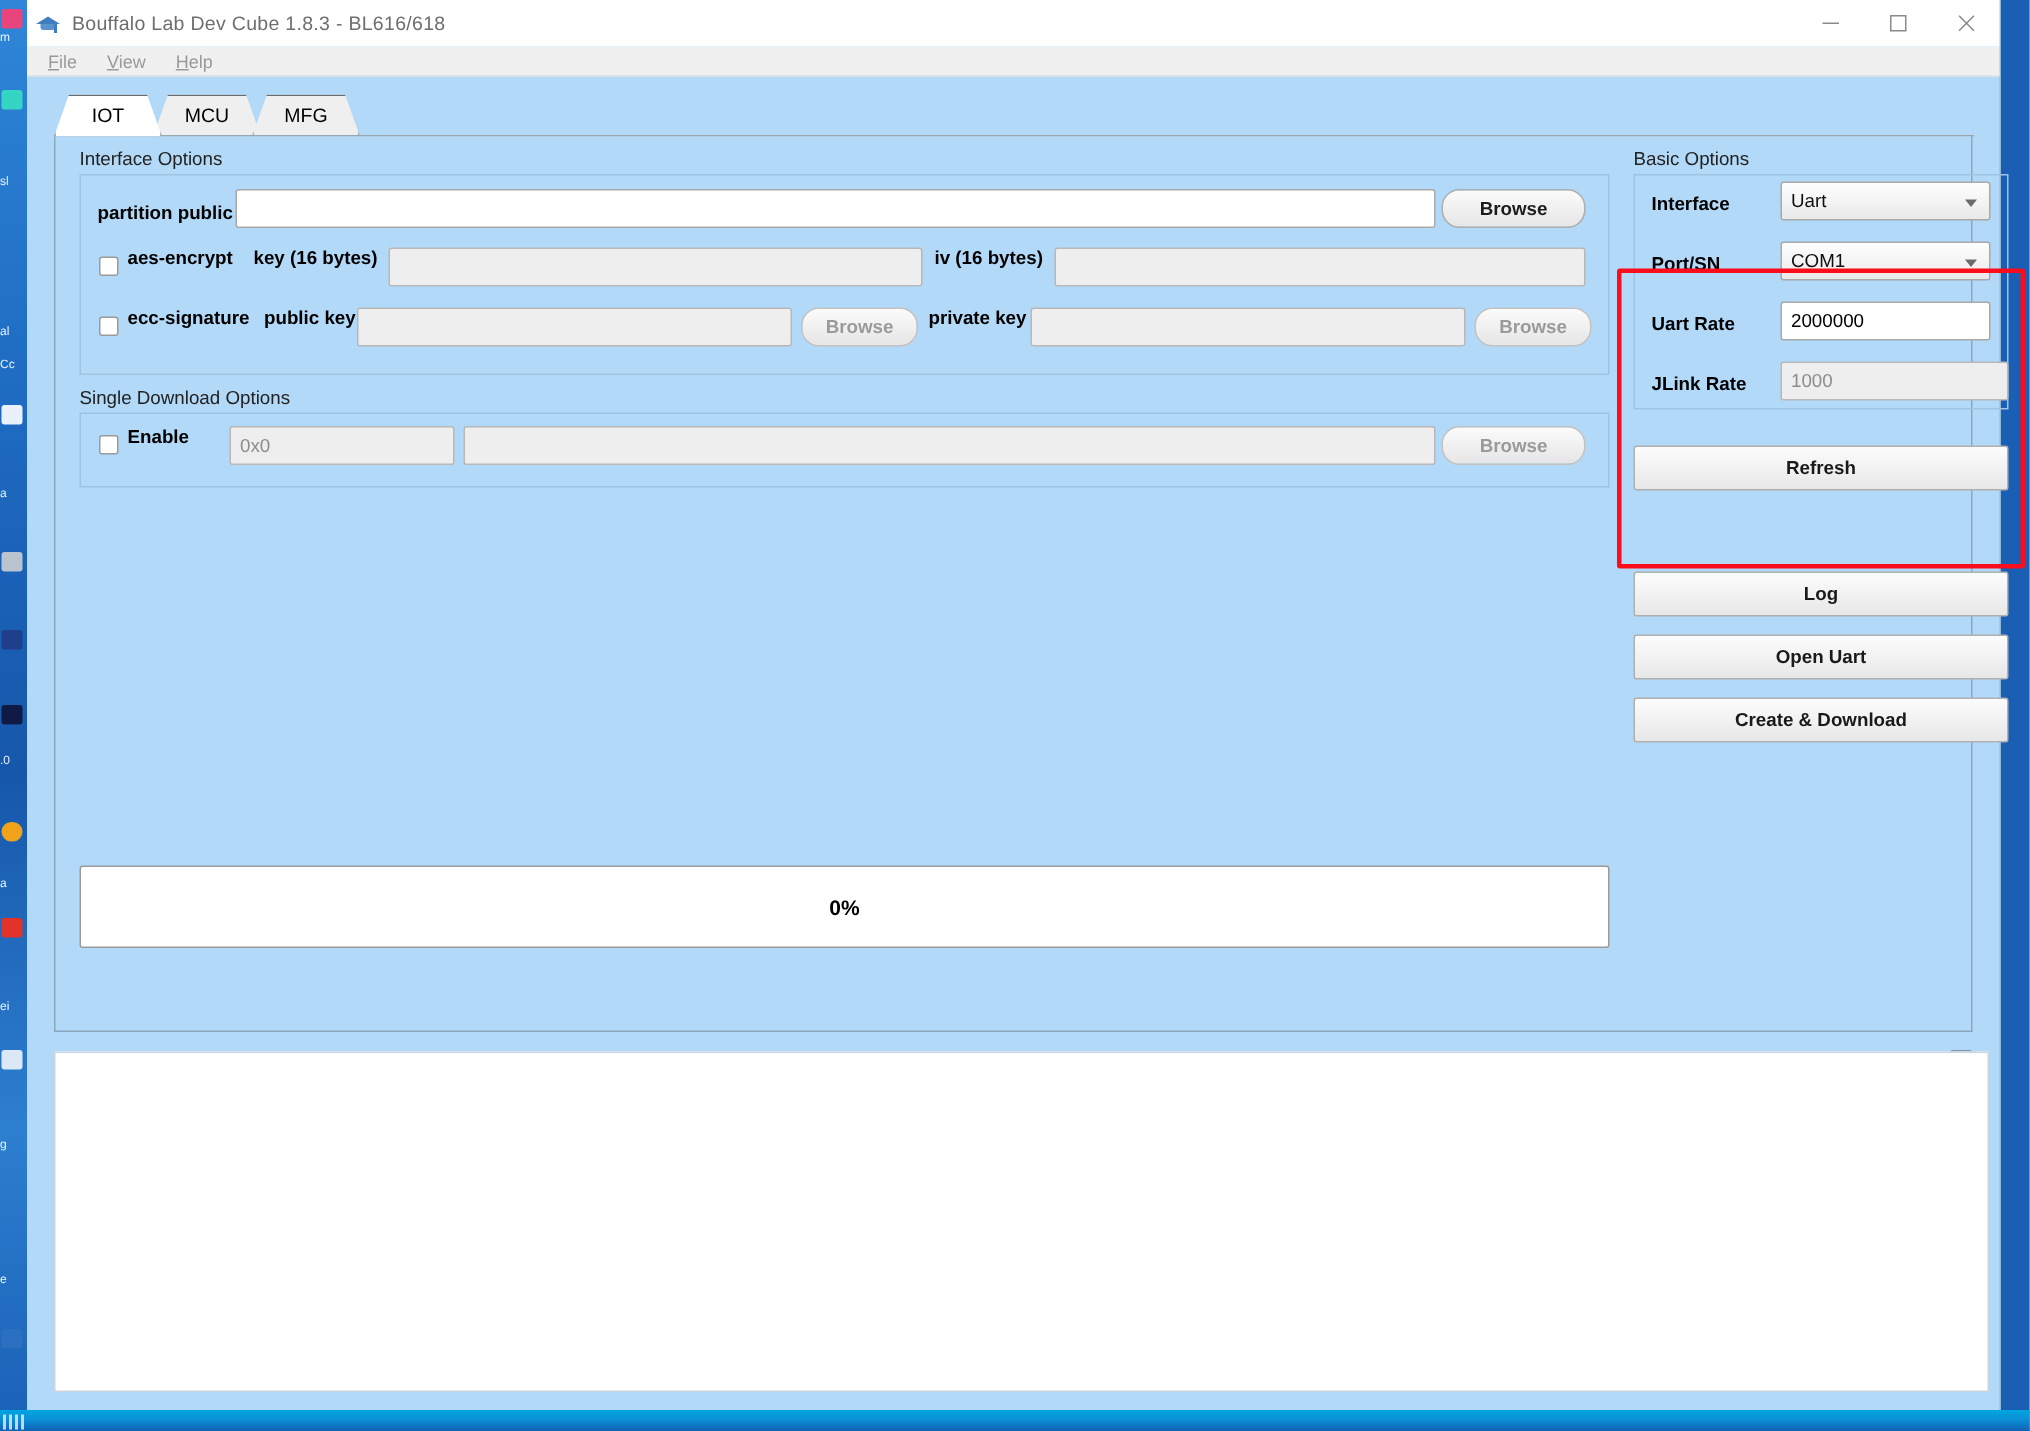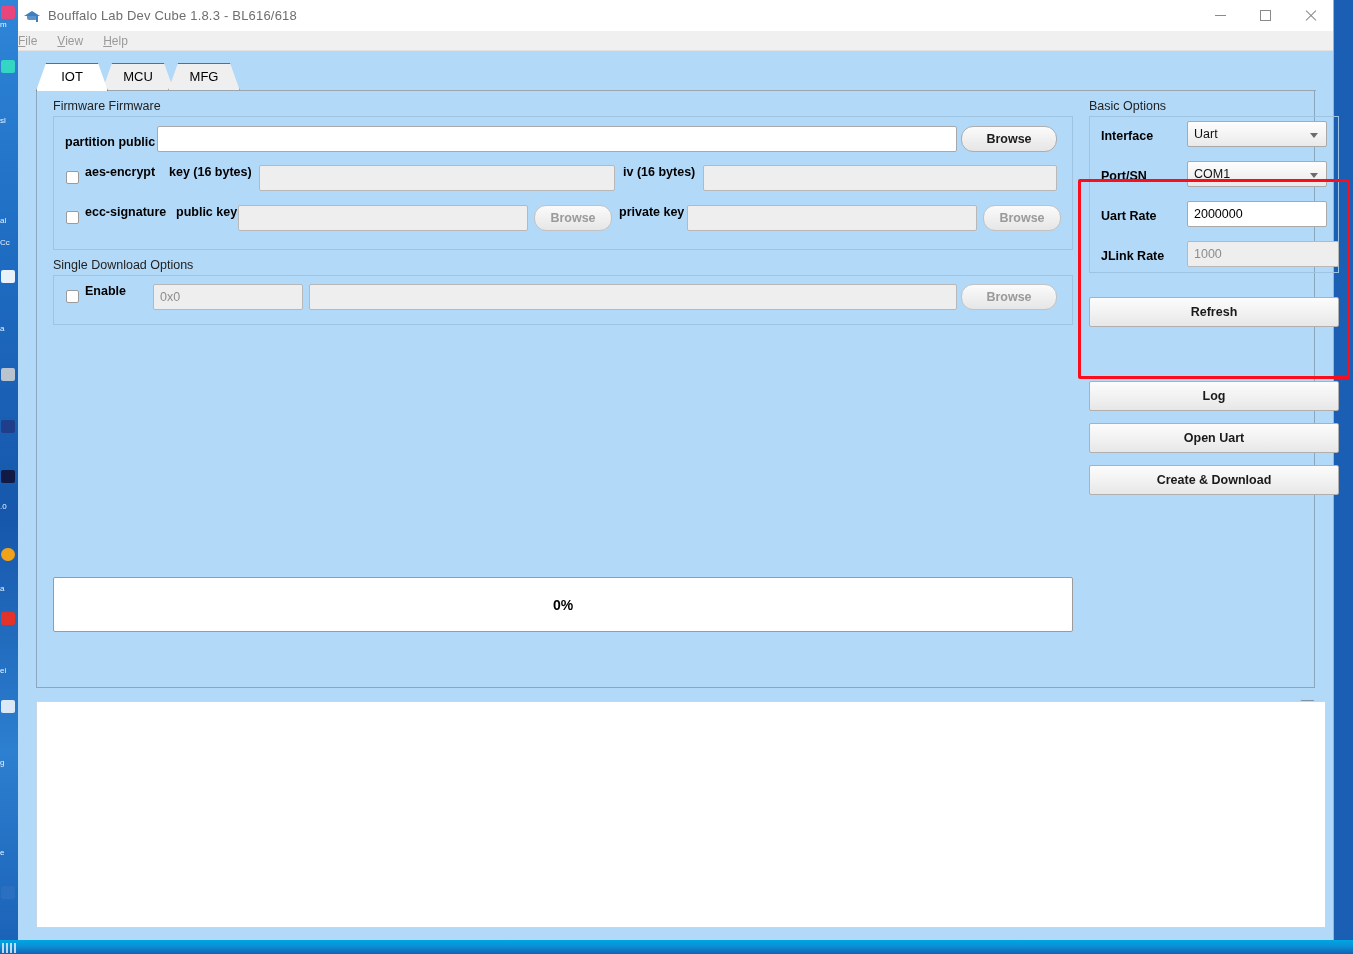--- a/index.html
+++ b/index.html
@@ -86,21 +86,21 @@
   .wbtn .x:before, .wbtn .x:after {
     content:""; position: absolute; left: -1px; top: 5px;
     width: 14px; height: 1px; background: #8a8a8a;
   }
   .wbtn .x:before { transform: rotate(45deg); }
   .wbtn .x:after  { transform: rotate(-45deg); }
 
   
   #menubar {
     height: 20px; background: #f0f0f0;
-    display: flex; align-items: center; 
+    display: flex; align-items: center; padding-left: 14px;
     border-bottom: 1px solid #e2e2e2;
     text-align: center;
   }
   .menu-item {
     font-size: 12px; color: #9a9a9a; margin-right: 20px; white-space: nowrap;
   }
   .menu-item u { text-decoration: underline; }
 
   
   #tabstrip {
@@ -297,21 +297,21 @@
 
   <div id="tabstrip">
     <div class="tab active">IOT</div>
     <div class="tab">MCU</div>
     <div class="tab">MFG</div>
     <div id="tab-underline"></div>
   </div>
 
   <div id="page">
 
-    <div class="group-title" style="left:16px; top:8px;">Firmware Firmware</div>
+    <div class="group-title" style="left:16px; top:8px;">Interface Options</div>
     <div class="group-frame" style="left:16px; top:25px; width:1020px; height:134px;"></div>
 
     <div class="lbl" style="left:28px; top:44px;">partition public</div>
     <div class="field" style="left:120px; top:35px; width:800px;"></div>
     <div class="btn" style="left:924px; top:35px; width:96px;">Browse</div>
 
     <div class="cbox" style="left:29px; top:80px;"></div>
     <div class="lbl" style="left:48px; top:74px;">aes-encrypt</div>
     <div class="lbl" style="left:132px; top:74px;">key (16 bytes)</div>
     <div class="field disabled" style="left:222px; top:74px; width:356px;"></div>

